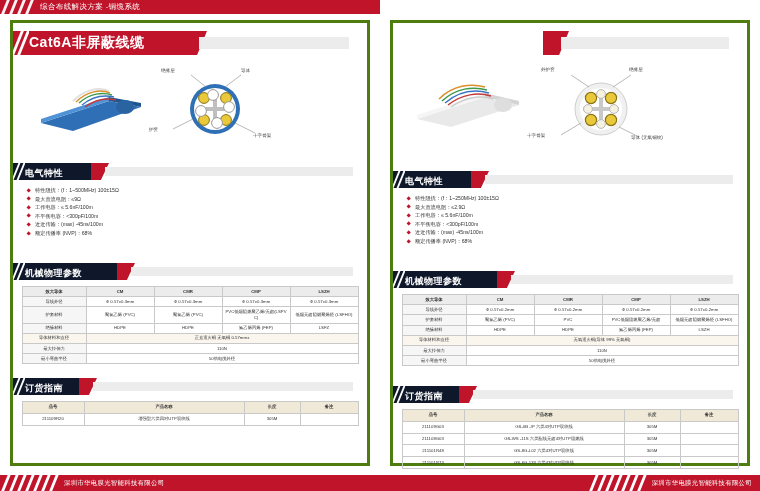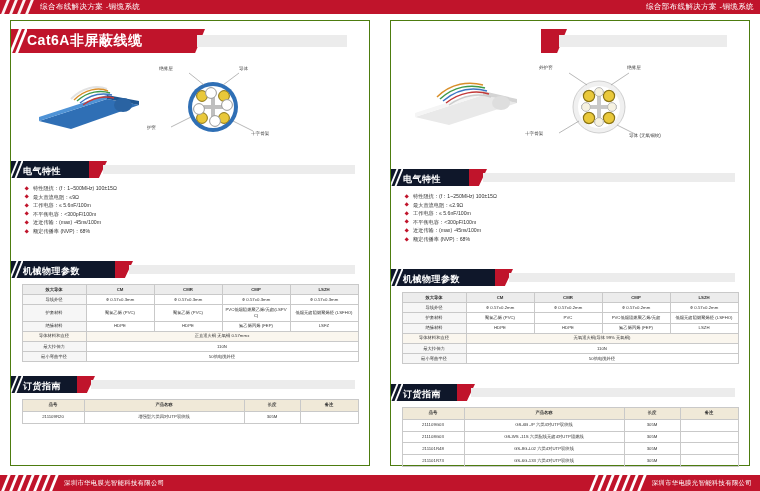--- a/index.html
+++ b/index.html
@@ -33,21 +33,21 @@
   .topbar .title{
     color:#fff;font-size:7.5px;letter-spacing:.4px;white-space:nowrap;
   }
   .page.left .topbar .title{margin-left:0;}
   .page.right .topbar{justify-content:flex-end;}
   .page.right .topbar .title{margin-right:6px;}
 
   
   .frame{
     position:absolute;top:20px;left:10px;width:360px;height:446px;
-    border:1px solid #4d7c0f;
+    border:3px solid #4d7c0f;
     background:#fff;
     box-sizing:border-box;
   }
   
   .prod-title-wrap{
     position:absolute;top:8px;left:0;width:100%;height:24px;
   }
   .prod-title-bar{
     position:absolute;top:0;left:0;height:24px;width:168px;
     background:#c0142b;
@@ -392,23 +392,20 @@
         <i style="left:52px"></i>
     </span>
     <span class="btxt">深圳市华电膜光智能科技有限公司</span>
   </div>
 </div>
 
 <div class="divider"></div>
 
 <div class="page right">
 
-  <div class="topbar">
-    <span class="title">综合部布线解决方案 -铜缆系统</span>
-  </div>
 
   <div class="frame">
 
     <div class="prod-title-wrap">
       <div class="prod-title-tail" style="left:150px;"></div>
       <div class="prod-title-grey" style="left:168px;width:168px;"></div>
     </div>
 
     <div class="cable-area">
       <svg width="360" height="96" viewBox="0 0 360 96">

